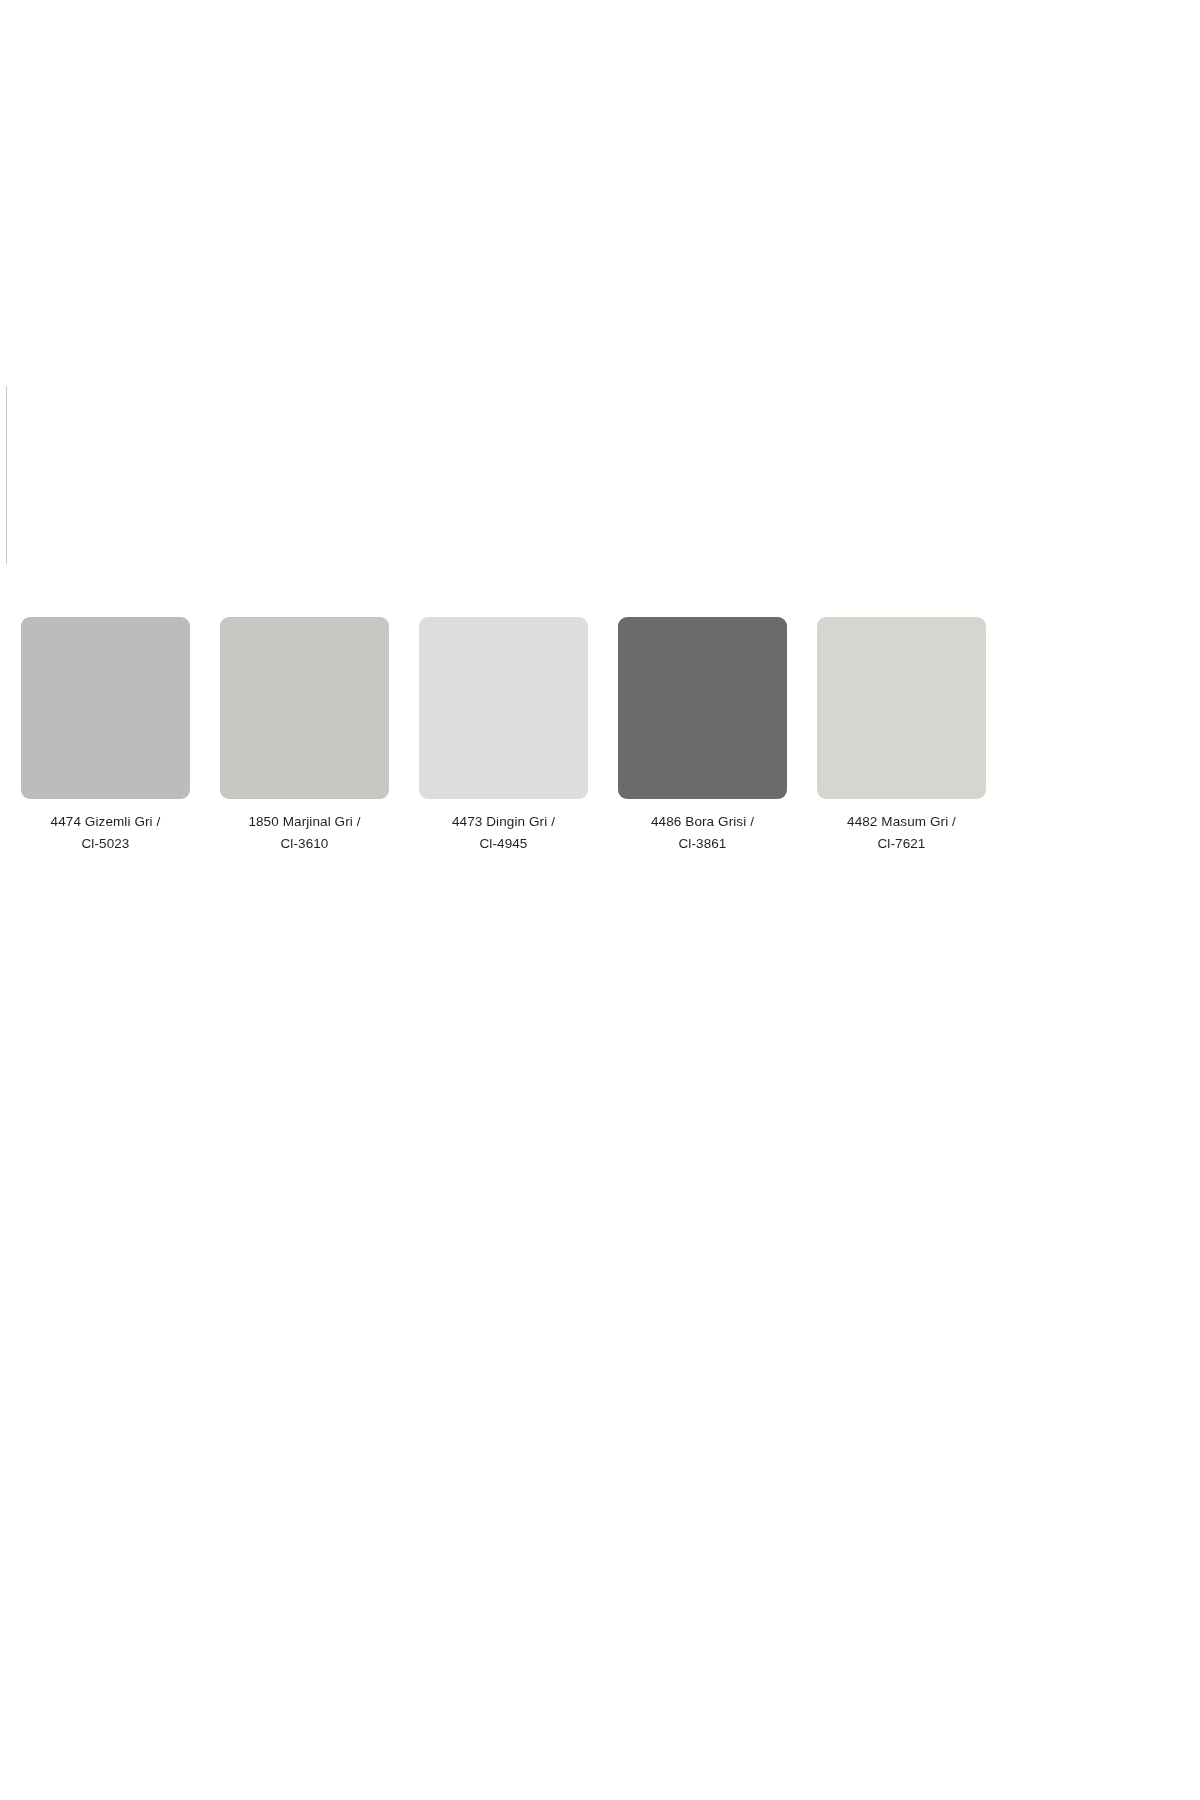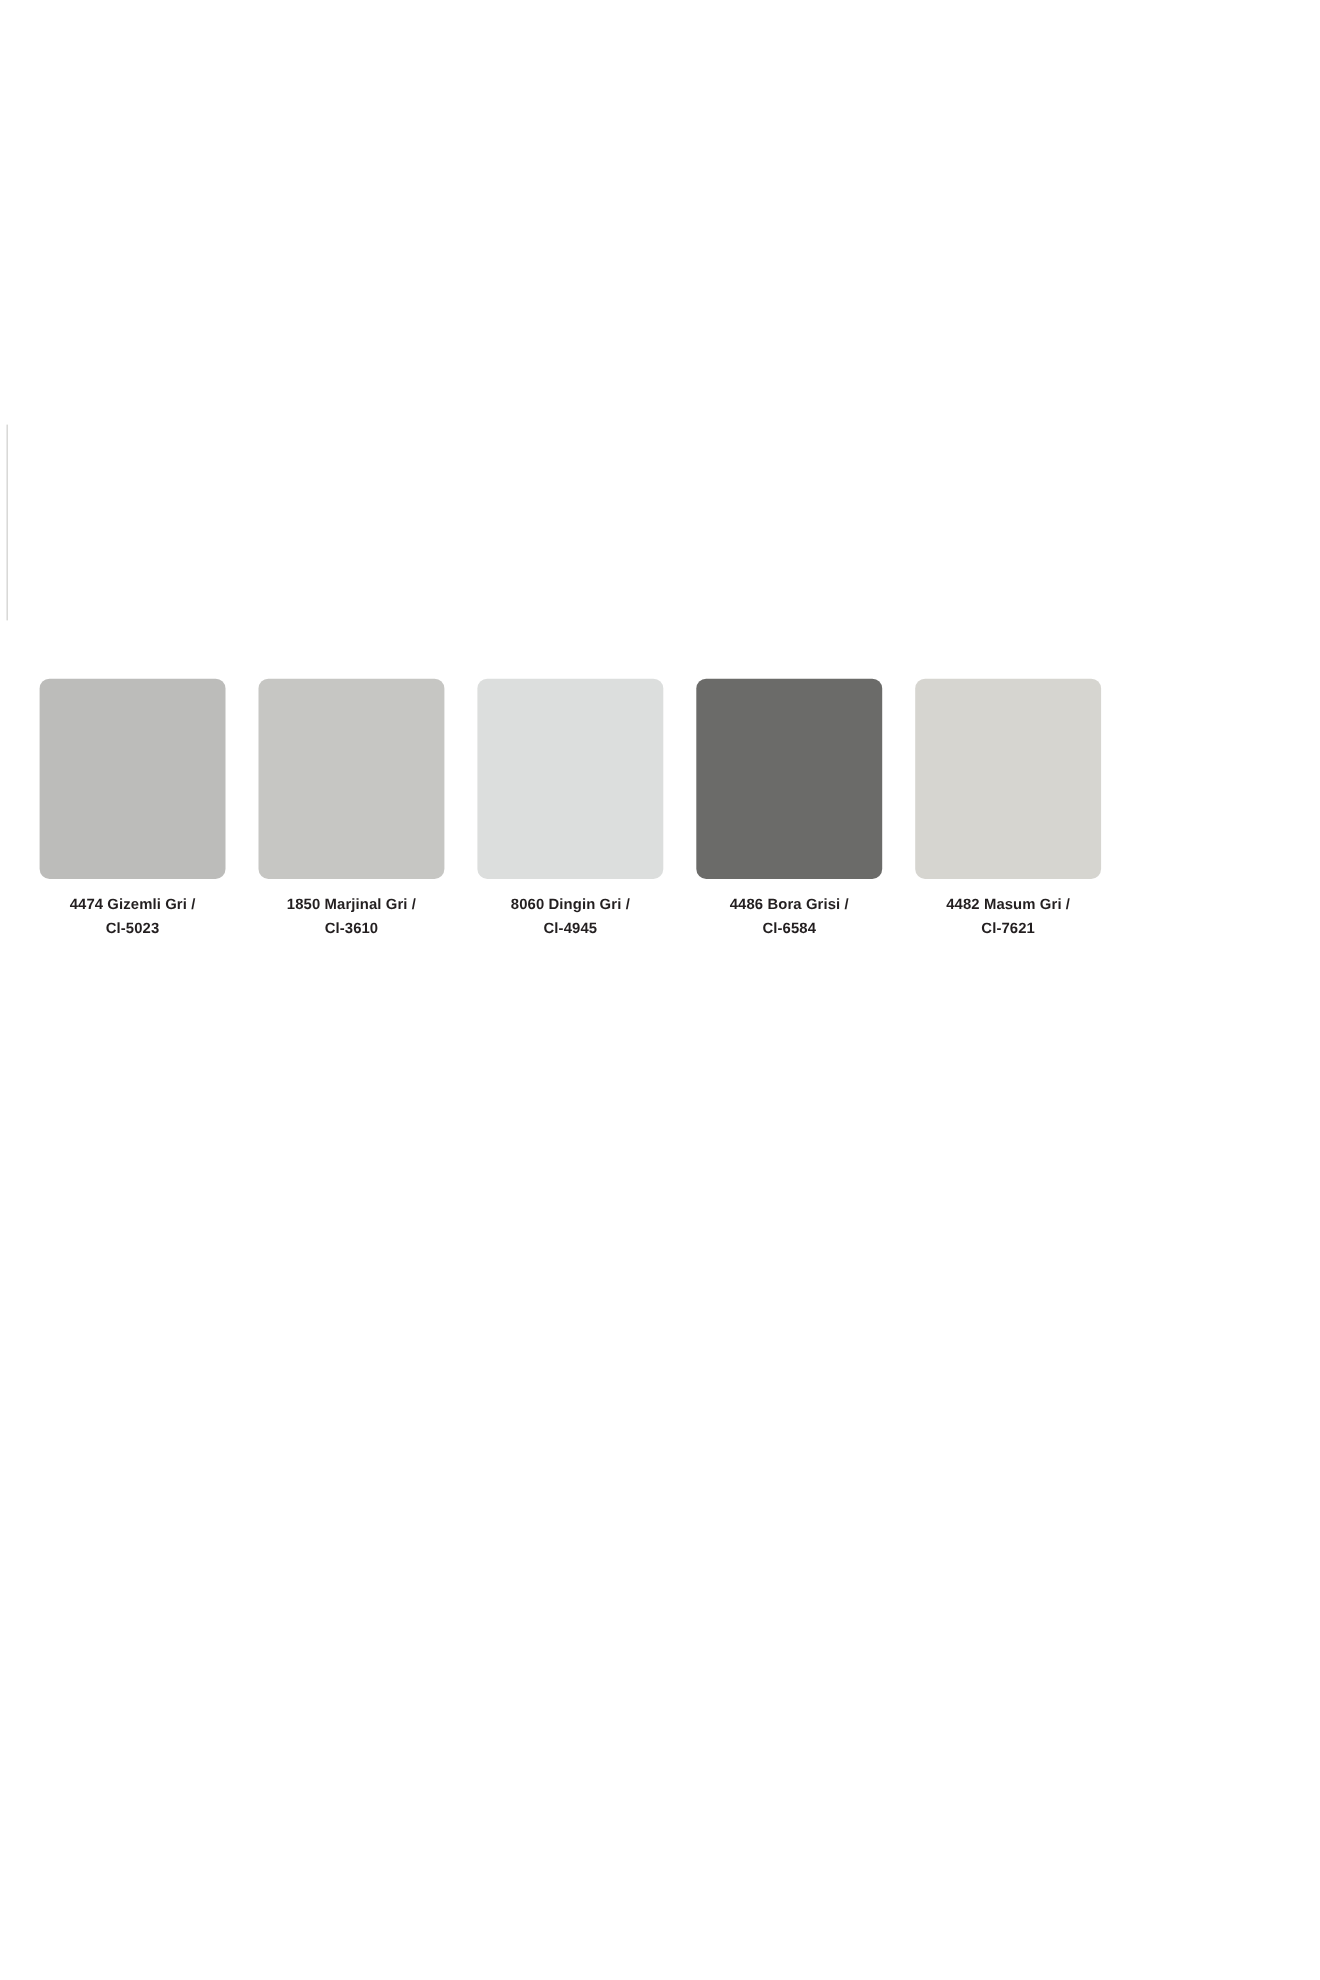--- a/index.html
+++ b/index.html
@@ -39,22 +39,21 @@
     column-gap: 0px;
     row-gap: 21px;
     padding-left: 6px;
     box-sizing: border-box;
   }
 
   .swatch-cell {
     width: 199px;
     display: flex;
     flex-direction: column;
-    align-items: flex-end;
-    font-weight: bold;
+    align-items: center;
   }
 
   .swatch-chip {
     width: 169px;
     height: 182px;
     border-radius: 9px;
     display: block;
   }
 
   .swatch-caption {
@@ -90,29 +89,29 @@
       <div class="swatch-cell">
         <div class="swatch-chip" style="background: rgb(198, 198, 195);"></div>
         <div class="swatch-caption">
           <span class="caption-line">1850 Marjinal Gri /</span>
           <span class="caption-line">Cl-3610</span>
         </div>
       </div>
       <div class="swatch-cell">
         <div class="swatch-chip" style="background: rgb(220, 222, 221);"></div>
         <div class="swatch-caption">
-          <span class="caption-line">8060 Dingin Gri /</span>
+          <span class="caption-line">4473 Dingin Gri /</span>
           <span class="caption-line">Cl-4945</span>
         </div>
       </div>
       <div class="swatch-cell">
         <div class="swatch-chip" style="background: rgb(107, 107, 105);"></div>
         <div class="swatch-caption">
           <span class="caption-line">4486 Bora Grisi /</span>
-          <span class="caption-line">Cl-6584</span>
+          <span class="caption-line">Cl-3861</span>
         </div>
       </div>
       <div class="swatch-cell">
         <div class="swatch-chip" style="background: rgb(214, 213, 208);"></div>
         <div class="swatch-caption">
           <span class="caption-line">4482 Masum Gri /</span>
           <span class="caption-line">Cl-7621</span>
         </div>
       </div>
     </div>

